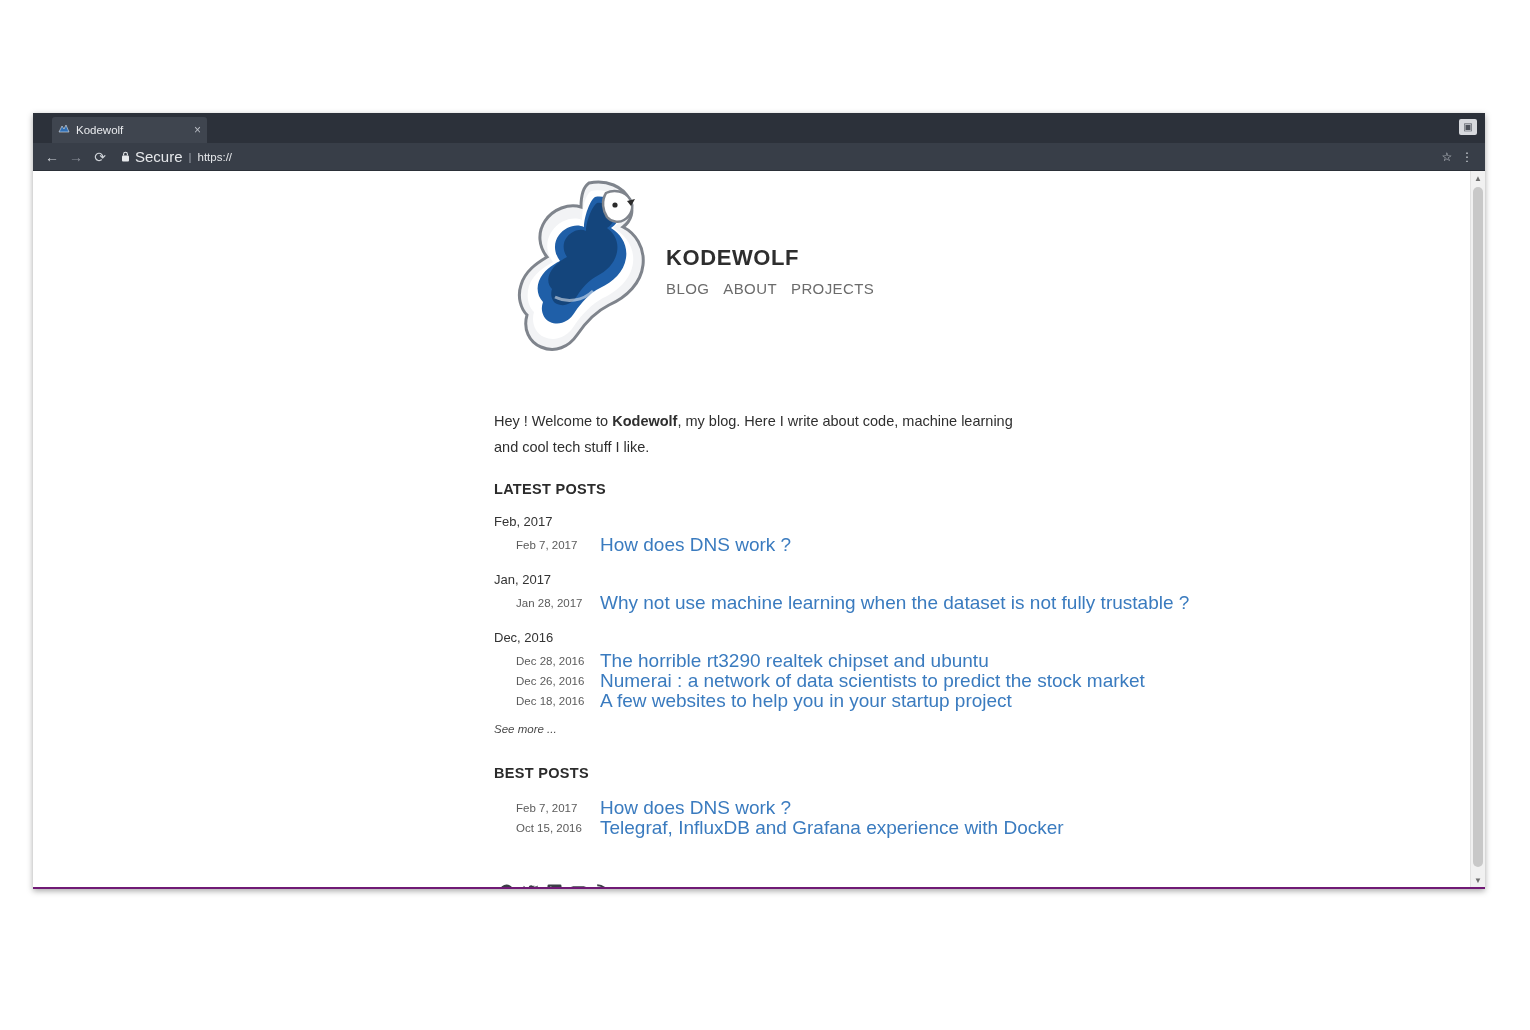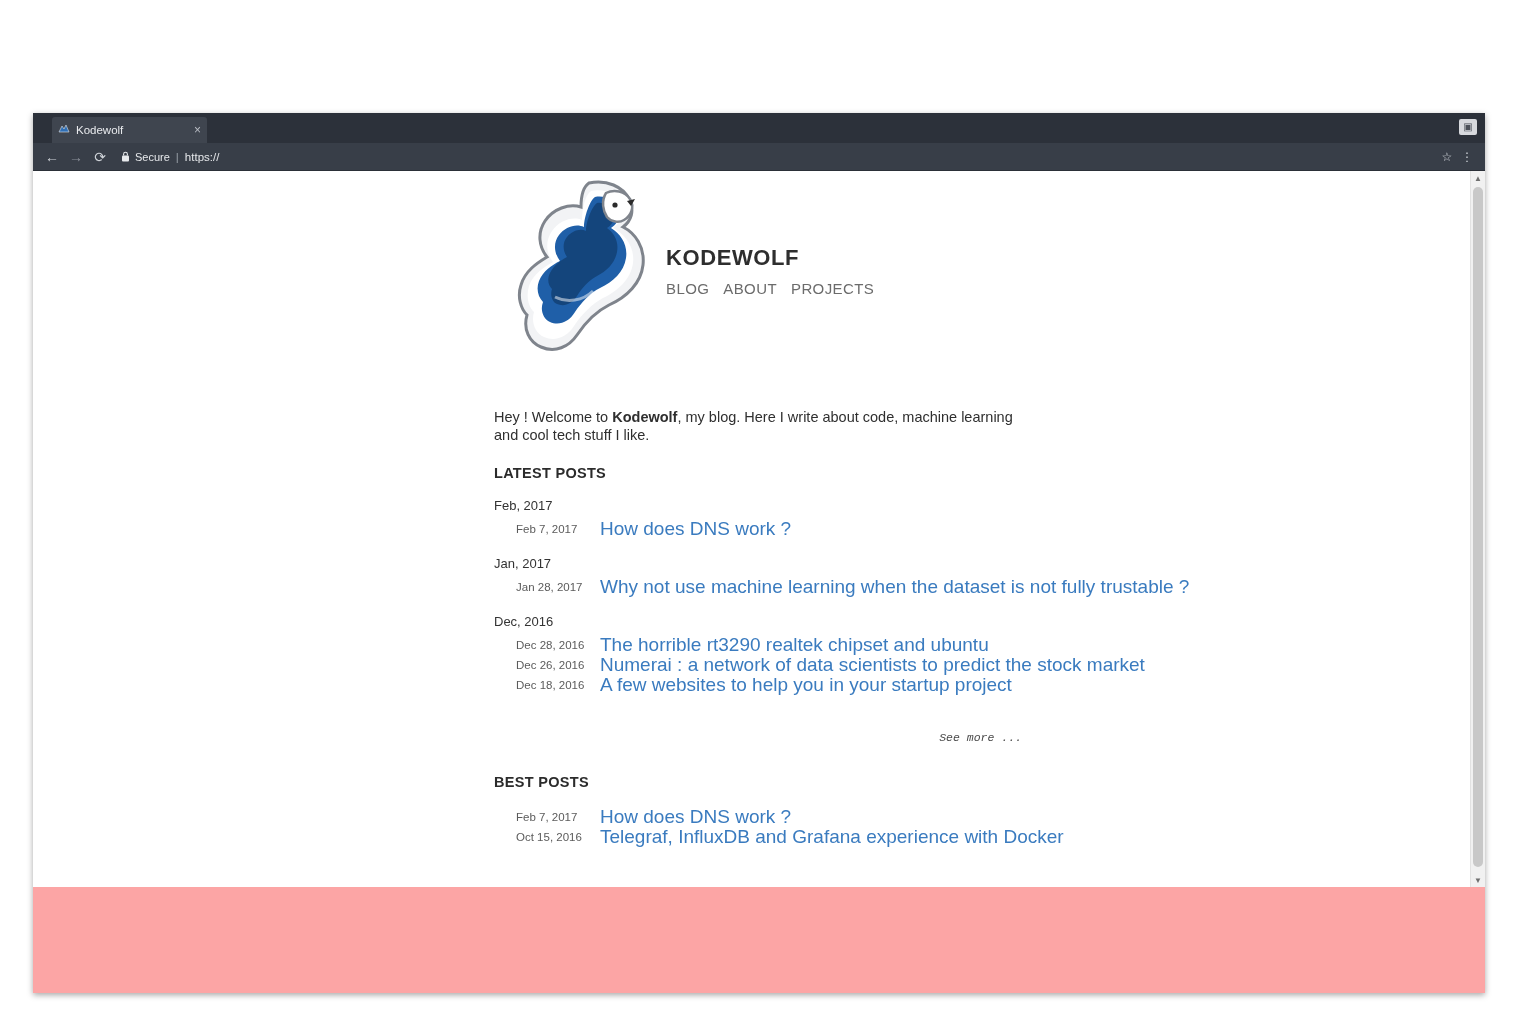--- a/index.html
+++ b/index.html
@@ -18,22 +18,22 @@
     height: 1030px;
     background: #ffffff;
   }
 
   
   .browser {
     position: absolute;
     left: 33px;
     top: 113px;
     width: 1452px;
-    height: 880px;
-    background: #fca5a5;
+    height: 776px;
+    background: #701a75;
     box-shadow: 0 2px 6px rgba(0,0,0,0.35);
     overflow: hidden;
   }
 
   
   .tabstrip {
     position: relative;
     height: 30px;
     background: #2c313a;
   }
@@ -130,21 +130,21 @@
     display: flex;
     align-items: center;
     color: #e3e5e8;
     font-size: 11.5px;
   }
   .lock-icon {
     margin-right: 5px;
     display: inline-flex;
     align-items: center;
   }
-  .secure-text { color: #e6e8eb; font-size: 11px; }
+  .secure-text { color: #e6e8eb; font-size: 15px; }
   .omni-sep { color: #9aa0a8; margin: 0 6px; }
   .omni-url { color: #e6e8eb; font-size: 11.5px; }
   .tb-right {
     display: flex;
     align-items: center;
     margin-left: 8px;
   }
   .tb-right .icon {
     width: 20px;
     height: 20px;
@@ -245,21 +245,21 @@
 
   .content {
     position: absolute;
     left: 461px;
     top: 222px;
     width: 560px;
   }
   .intro {
     font-size: 14.5px;
     color: #2f2f2f;
-    line-height: 18px;
+    line-height: 26px;
     width: 540px;
   }
   .intro b { font-weight: bold; }
 
   .section-title {
     margin-top: 21px;
     font-size: 14.5px;
     font-weight: bold;
     color: #2b2b2b;
     letter-spacing: 0.3px;
@@ -283,24 +283,22 @@
     font-size: 11.5px;
     color: #5b5b5b;
   }
   .post-link {
     font-size: 19px;
     color: #3a7bbf;
     text-decoration: none;
     white-space: nowrap;
   }
   .see-more {
-    margin-top: 33px;
-    text-align: right;
+    margin-top: 8px;
     width: 528px;
-    font-family: Liberation Mono, monospace;
   }
   .see-more a {
     font-size: 11.5px;
     color: #4a4a4a;
     font-style: italic;
     text-decoration: none;
   }
 
   .best-title { margin-top: 28px; }
 

